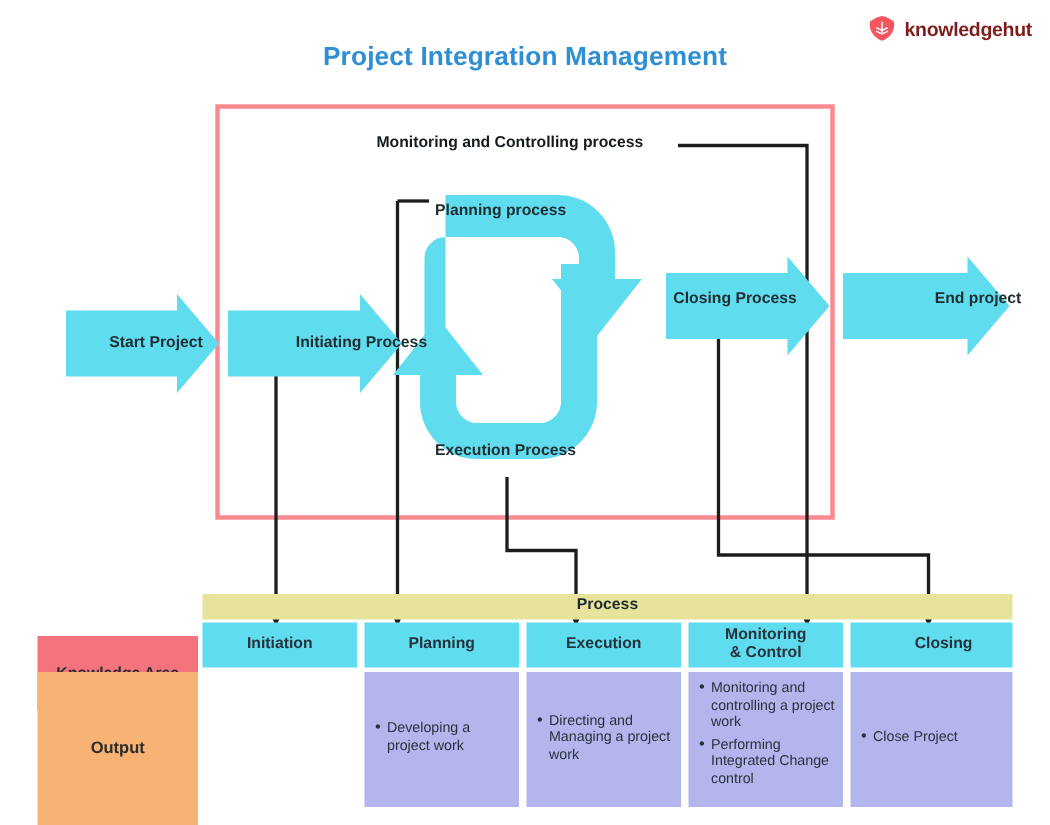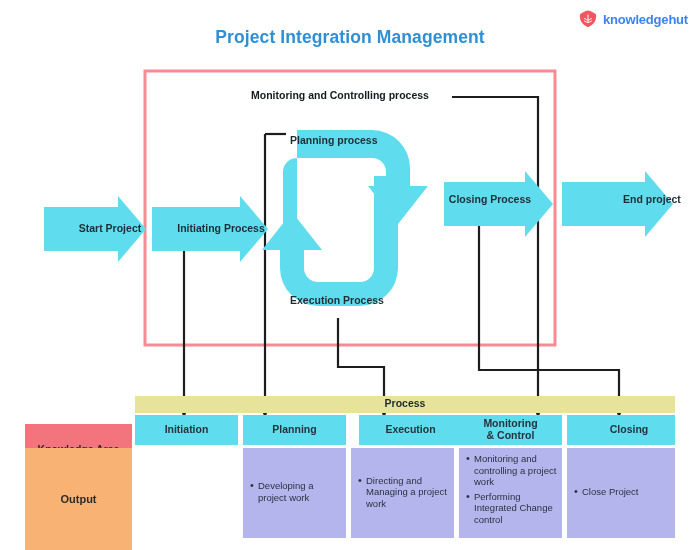--- a/index.html
+++ b/index.html
@@ -44,21 +44,21 @@
   #brand {
     position: absolute;
     right: 12px; top: 10px;
     display: flex;
     align-items: center;
     gap: 5px;
   }
   #brand .wordmark {
     font-size: 13px;
     font-weight: bold;
-    color: #3b82f6;
+    color: #7f1d1d;
     letter-spacing: -.2px;
   }
 
   
   .flow-label {
     font-size: 10.5px;
     font-weight: bold;
     color: #1f2d33;
     text-align: center;
   }
@@ -244,23 +244,23 @@
                C17.7 11.1 18.6 7.3 17.9 4.2 C15.7 2.6 12.8 1.1 10 0.6 Z" fill="#F4565F"></path>
       <path d="M10 4.5 L10 12.5" stroke="#ffffff" stroke-width="1" fill="none"></path>
       <path d="M6 10.8 C7.5 11.6 8.9 12.2 10 12.6" stroke="#ffffff" stroke-width=".9" fill="none"></path>
       <path d="M14 10.8 C12.5 11.6 11.1 12.2 10 12.6" stroke="#ffffff" stroke-width=".9" fill="none"></path>
       <path d="M6.2 8.4 C7.6 9.2 9 9.8 10 10.2" stroke="#ffffff" stroke-width=".9" fill="none"></path>
       <path d="M13.8 8.4 C12.4 9.2 11 9.8 10 10.2" stroke="#ffffff" stroke-width=".9" fill="none"></path>
     </svg>
     <span class="wordmark">knowledgehut</span>
   </div>
 
-  <div class="txt flow-label" style="left:48px; top:222px; width:84px;padding-left:20px;">Start Project</div>
-
-  <div class="txt flow-label" style="left:138px; top:222px; width:96px;padding-left:35px;">Initiating Process</div>
+  <div class="txt flow-label" style="left:42px; top:222px; width:84px;padding-left:20px;">Start Project</div>
+
+  <div class="txt flow-label" style="left:158px; top:222px; width:96px;padding-left:35px;">Initiating Process</div>
 
   <div class="txt flow-label" style="left:290px; top:134px; width:114px; text-align:left;">Planning process</div>
 
   <div class="txt flow-label" style="left:290px; top:294px; width:116px; text-align:left;">Execution Process</div>
 
   <div class="txt flow-label" style="left:444px; top:193px; width:92px;">Closing Process</div>
 
   <div class="txt flow-label" style="left:562px; top:193px; width:86px;margin-left:47px;">End project</div>
 
   <div class="txt conn-label" style="left:251px; top:89px;">Monitoring and Controlling process</div>
@@ -273,21 +273,21 @@
 
     <div id="process-band"></div>
     <div id="process-band-label">Process</div>
 
     <div class="cell head phase-cell" style="left:110px; width:103px;">
       <span>Initiation</span>
     </div>
     <div class="cell head phase-cell" style="left:218px; width:103px;">
       <span>Planning</span>
     </div>
-    <div class="cell head phase-cell" style="left:326px; width:103px;margin-left:8px;">
+    <div class="cell head phase-cell" style="left:326px; width:103px;">
       <span>Execution</span>
     </div>
     <div class="cell head phase-cell" style="left:434px; width:103px;">
       <span>Monitoring</span>
       <span>&amp; Control</span>
     </div>
     <div class="cell head phase-cell" style="left:542px; width:108px;padding-left:16px;">
       <span>Closing</span>
     </div>
 

